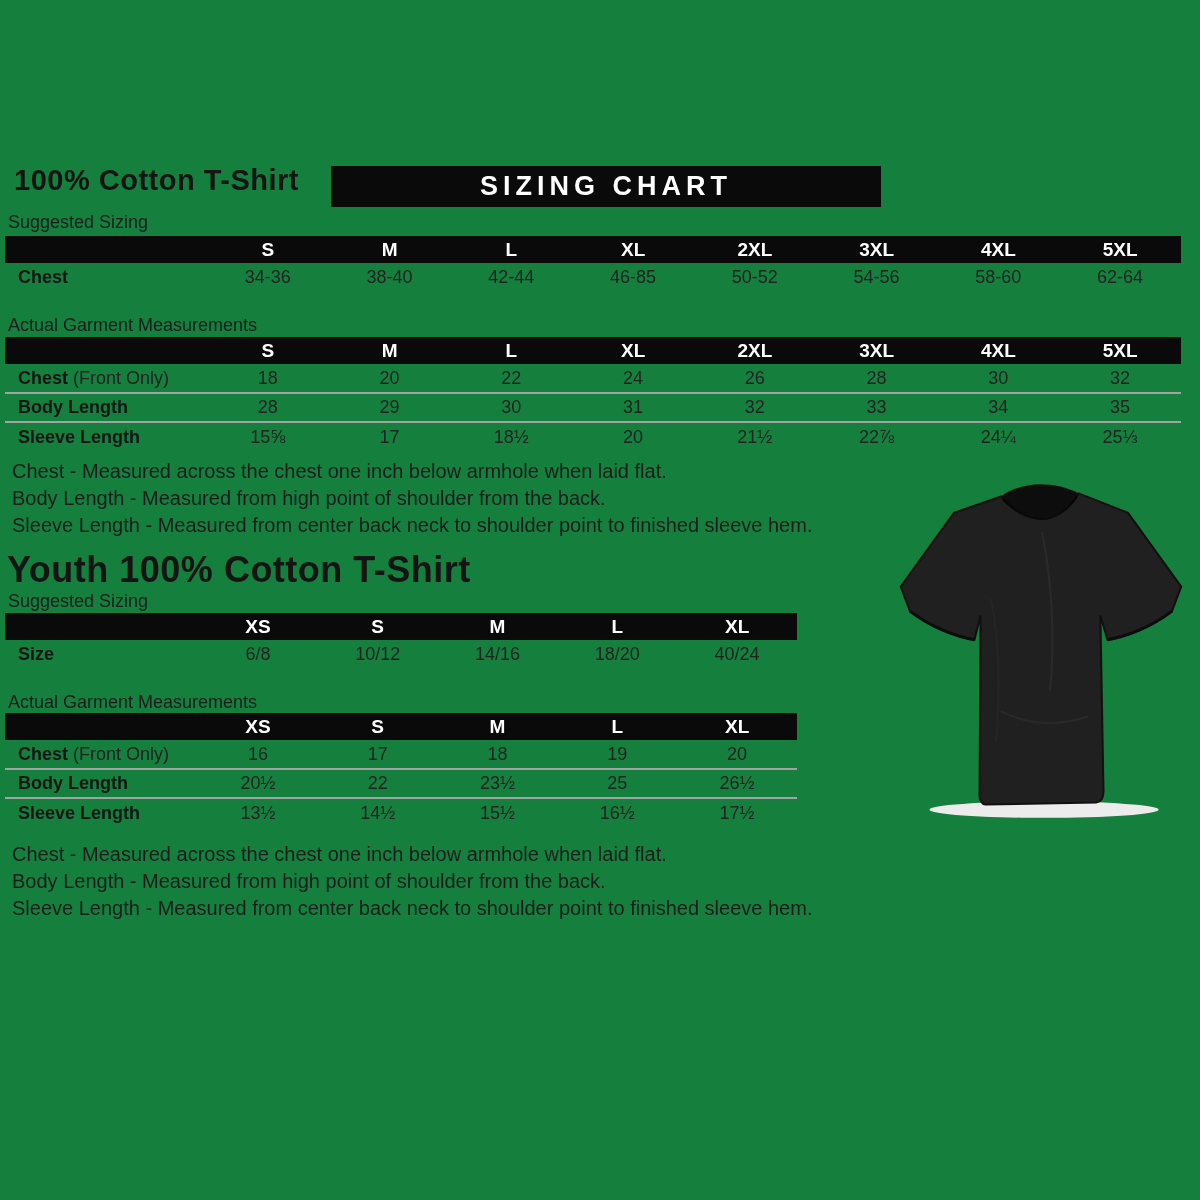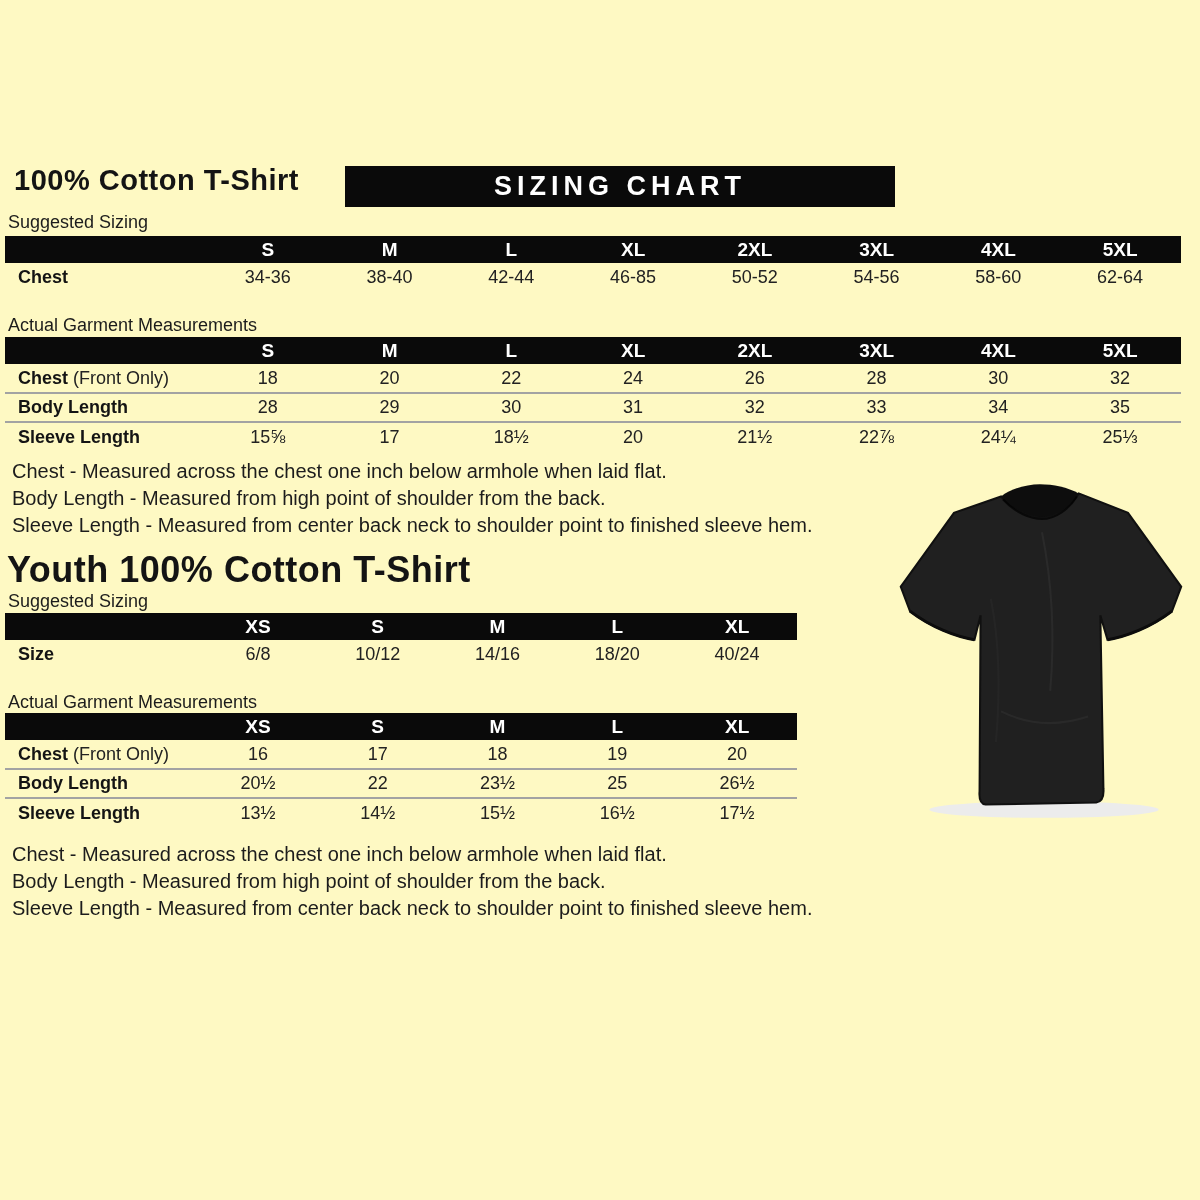--- a/index.html
+++ b/index.html
@@ -1,27 +1,27 @@
 <!DOCTYPE html>
 <html><head>
 <meta charset="utf-8">
 <style>
   * { margin:0; padding:0; box-sizing:border-box; }
   html,body { background:#ffffff; }
   .page {
-    position:relative; width:1200px; height:1200px; background:#fef9c3;
+    position:relative; width:1200px; height:1200px; background:#15803d;
     font-family:"Liberation Sans", sans-serif; color:#1a1a1a; overflow:hidden;
   }
   .abs { position:absolute; }
 
   .main-title { left:14px; top:164px; font-size:29px; font-weight:700; color:#141414; letter-spacing:0.5px; }
   .youth-title { left:7px; top:549px; font-size:36px; font-weight:700; color:#141414; letter-spacing:0.5px; }
 
   .banner {
-    left:345px; top:166px; width:550px; height:41px; background:#0a0a0a;
+    left:331px; top:166px; width:550px; height:41px; background:#0a0a0a;
     display:flex; align-items:center; justify-content:center;
   }
   .banner span { color:#fff; font-size:27px; font-weight:700; letter-spacing:5px; }
 
   .sec-label { font-size:18px; color:#1c1c1c; }
   .lbl-a1 { left:8px; top:212px; }
   .lbl-a2 { left:8px; top:315px; }
   .lbl-y1 { left:8px; top:591px; }
   .lbl-y2 { left:8px; top:692px; }
 

